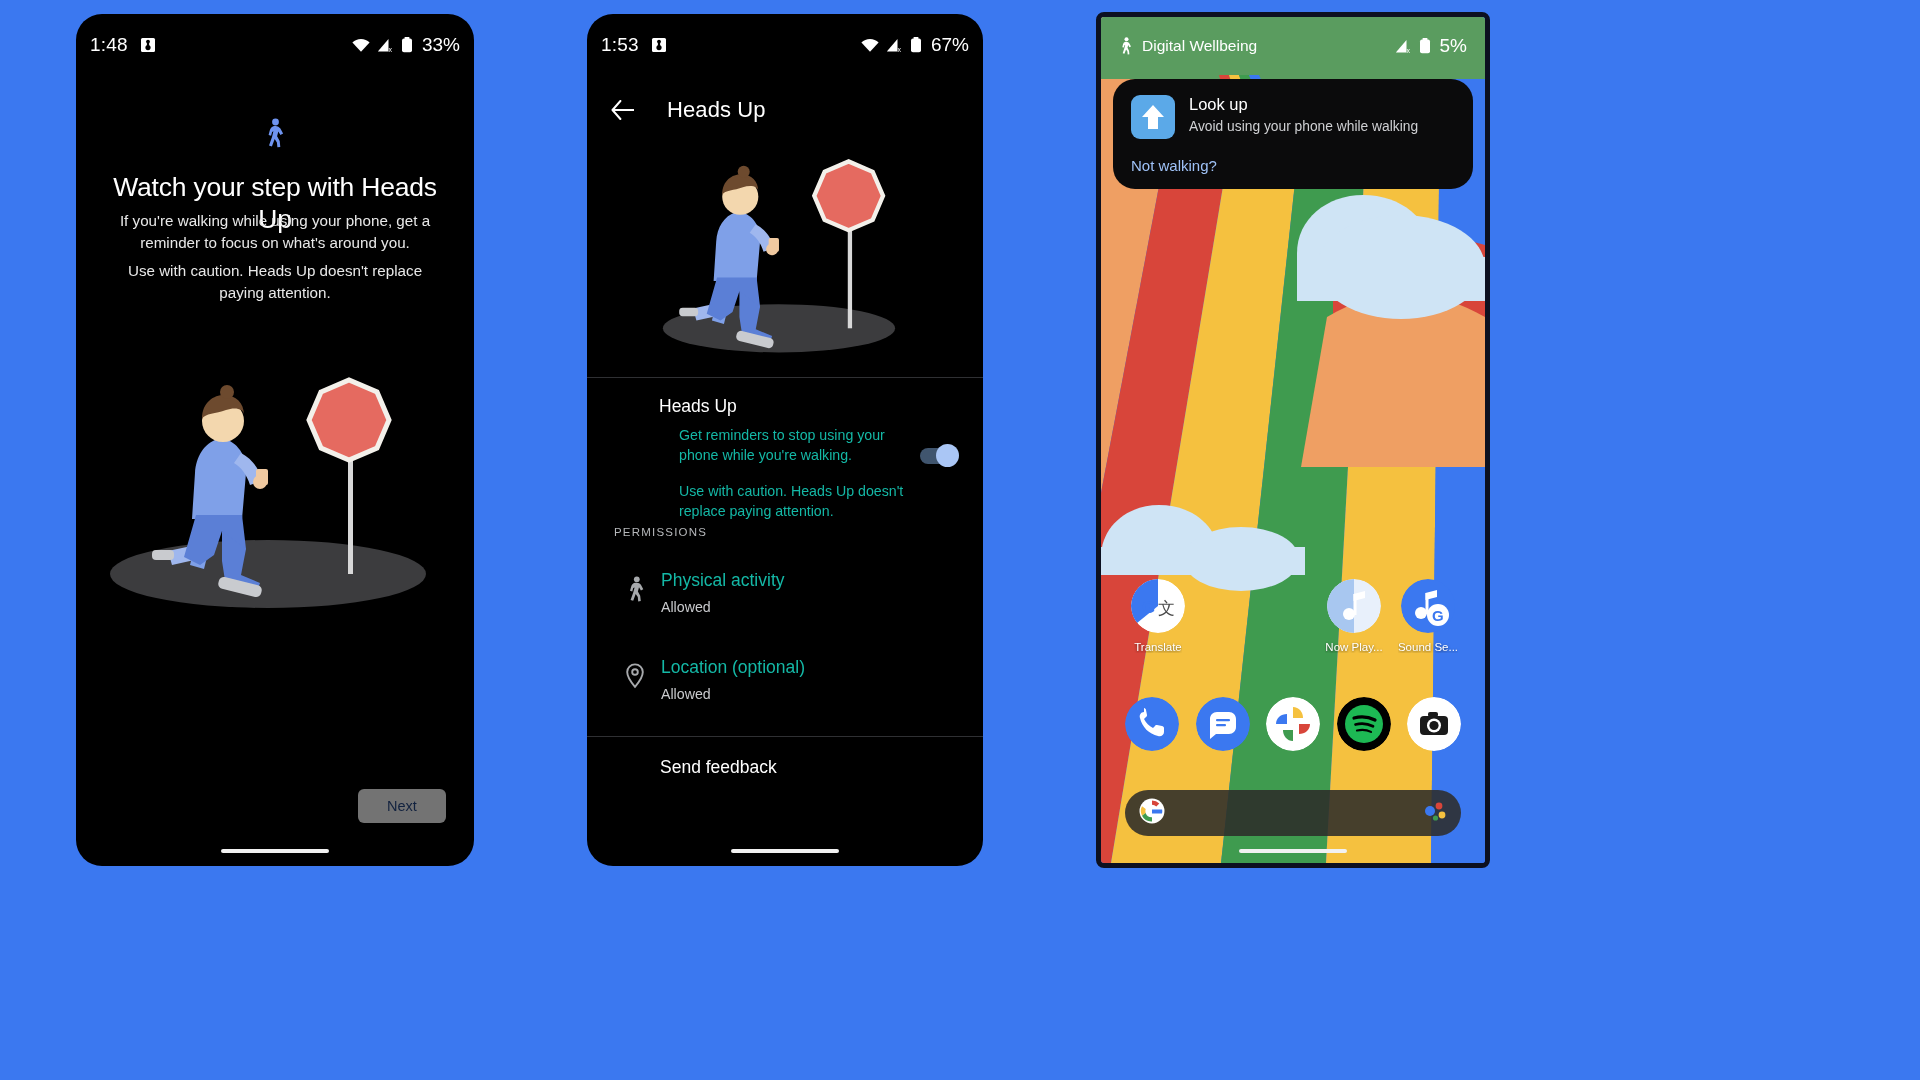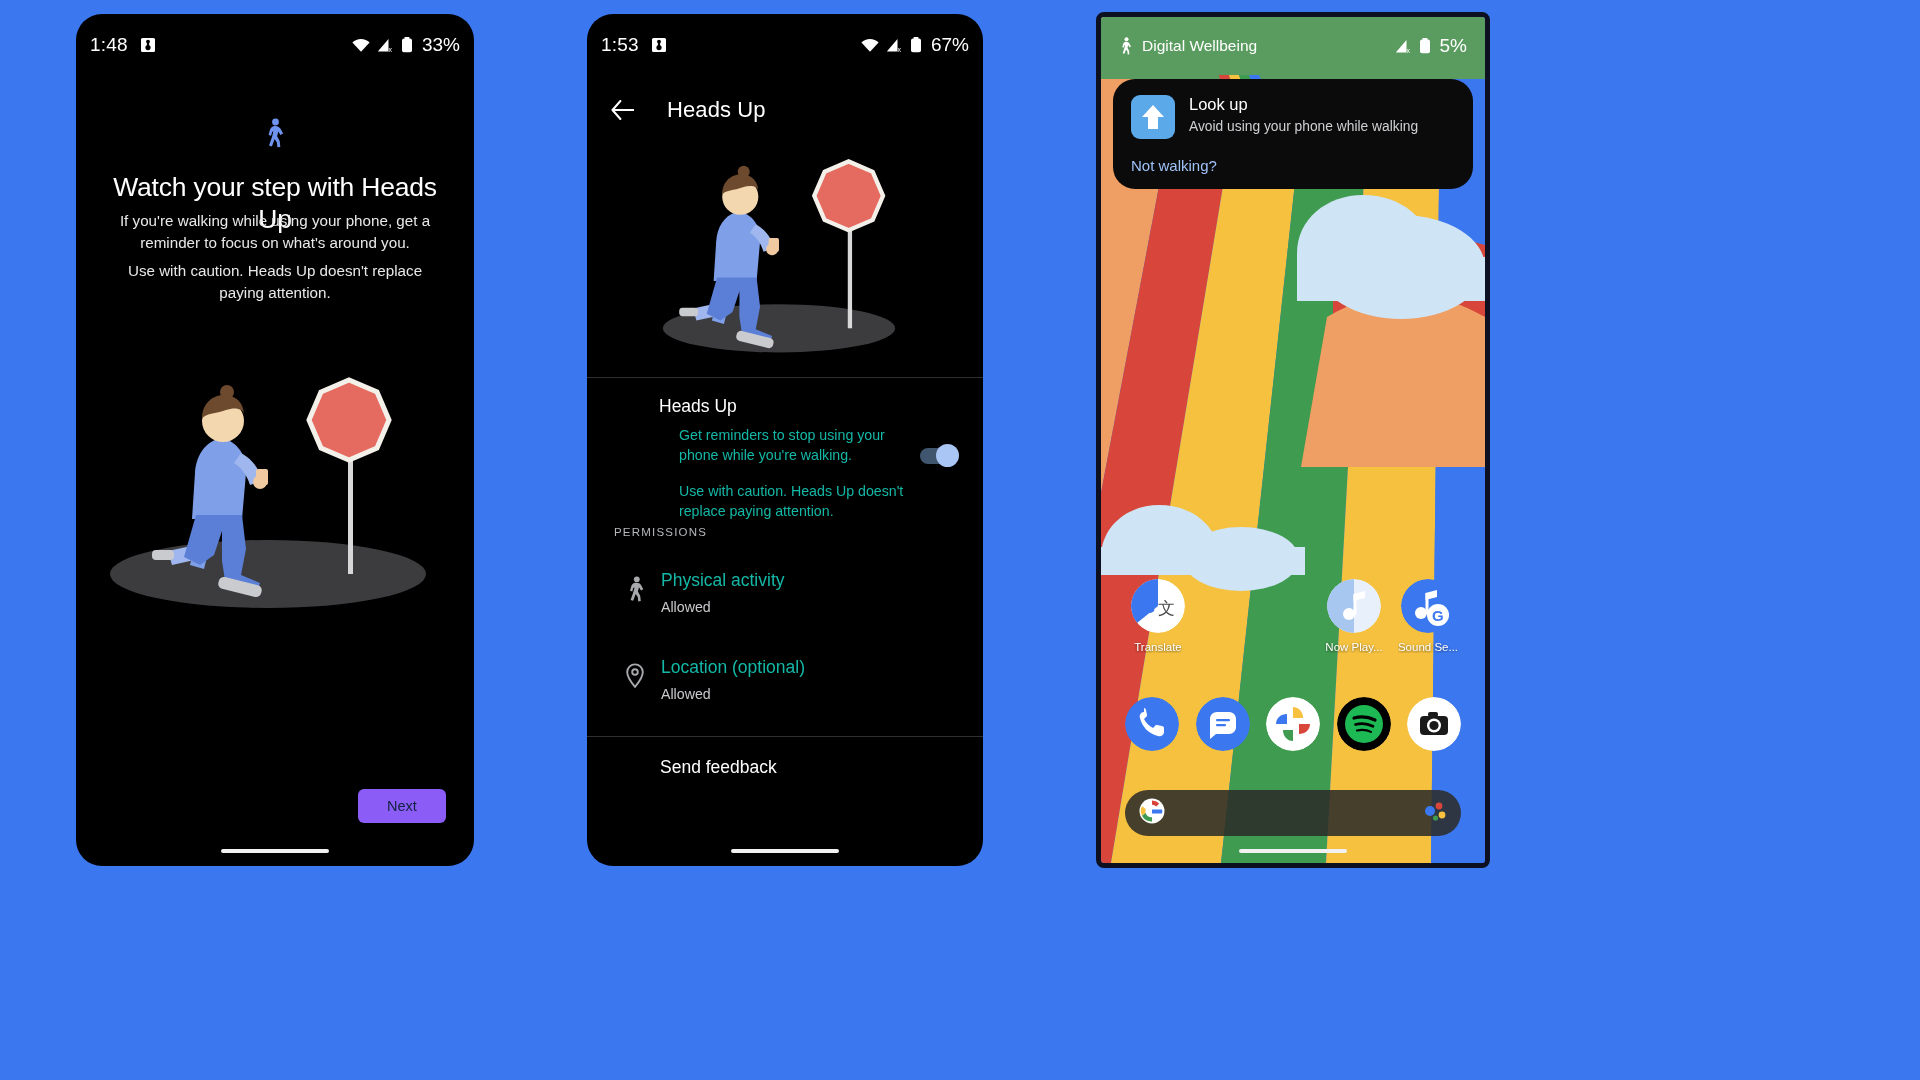--- a/index.html
+++ b/index.html
@@ -45,21 +45,21 @@
     text-align: center; color: #e8e8e8; font-size: 15.2px; line-height: 1.42;
   }
   .ob-body2 {
     position: absolute; top: 246px; left: 38px; right: 38px;
     text-align: center; color: #e8e8e8; font-size: 15.2px; line-height: 1.42;
   }
   .ob-art { position: absolute; top: 355px; left: 0; right: 0; display: flex; justify-content: center; }
   .next-btn {
     position: absolute; right: 28px; bottom: 43px;
     width: 88px; height: 34px; border-radius: 6px;
-    background: #8b5cf6; color: #12223f; border: none;
+    background: #737373; color: #12223f; border: none;
     font-family: "Liberation Sans", sans-serif; font-size: 14.5px;
     display: flex; align-items: center; justify-content: center;
     cursor: pointer;
   }
   .home-ind {
     position: absolute; bottom: 13px; left: 50%; transform: translateX(-50%);
     width: 108px; height: 4px; border-radius: 3px; background: #f1f1f1;
   }
 
   

